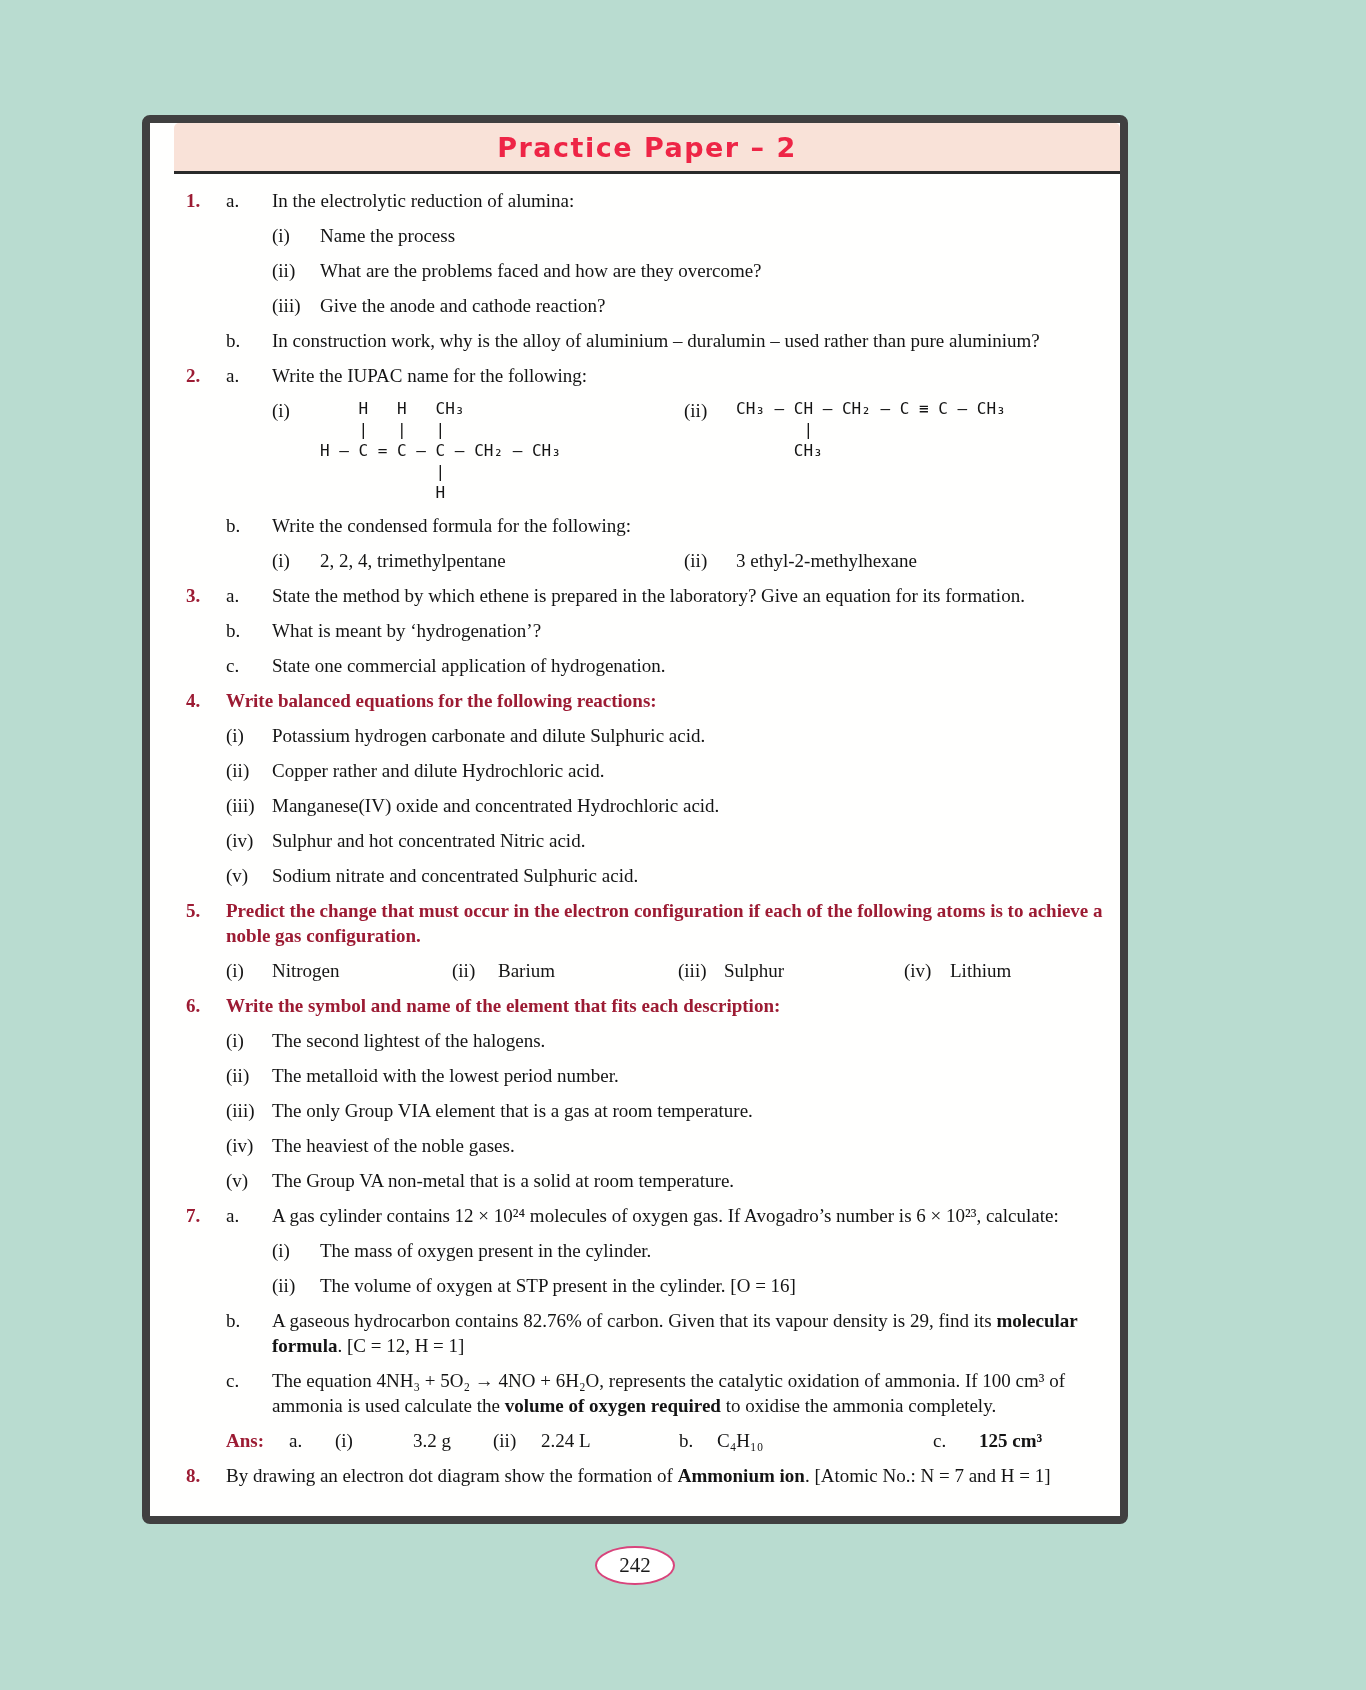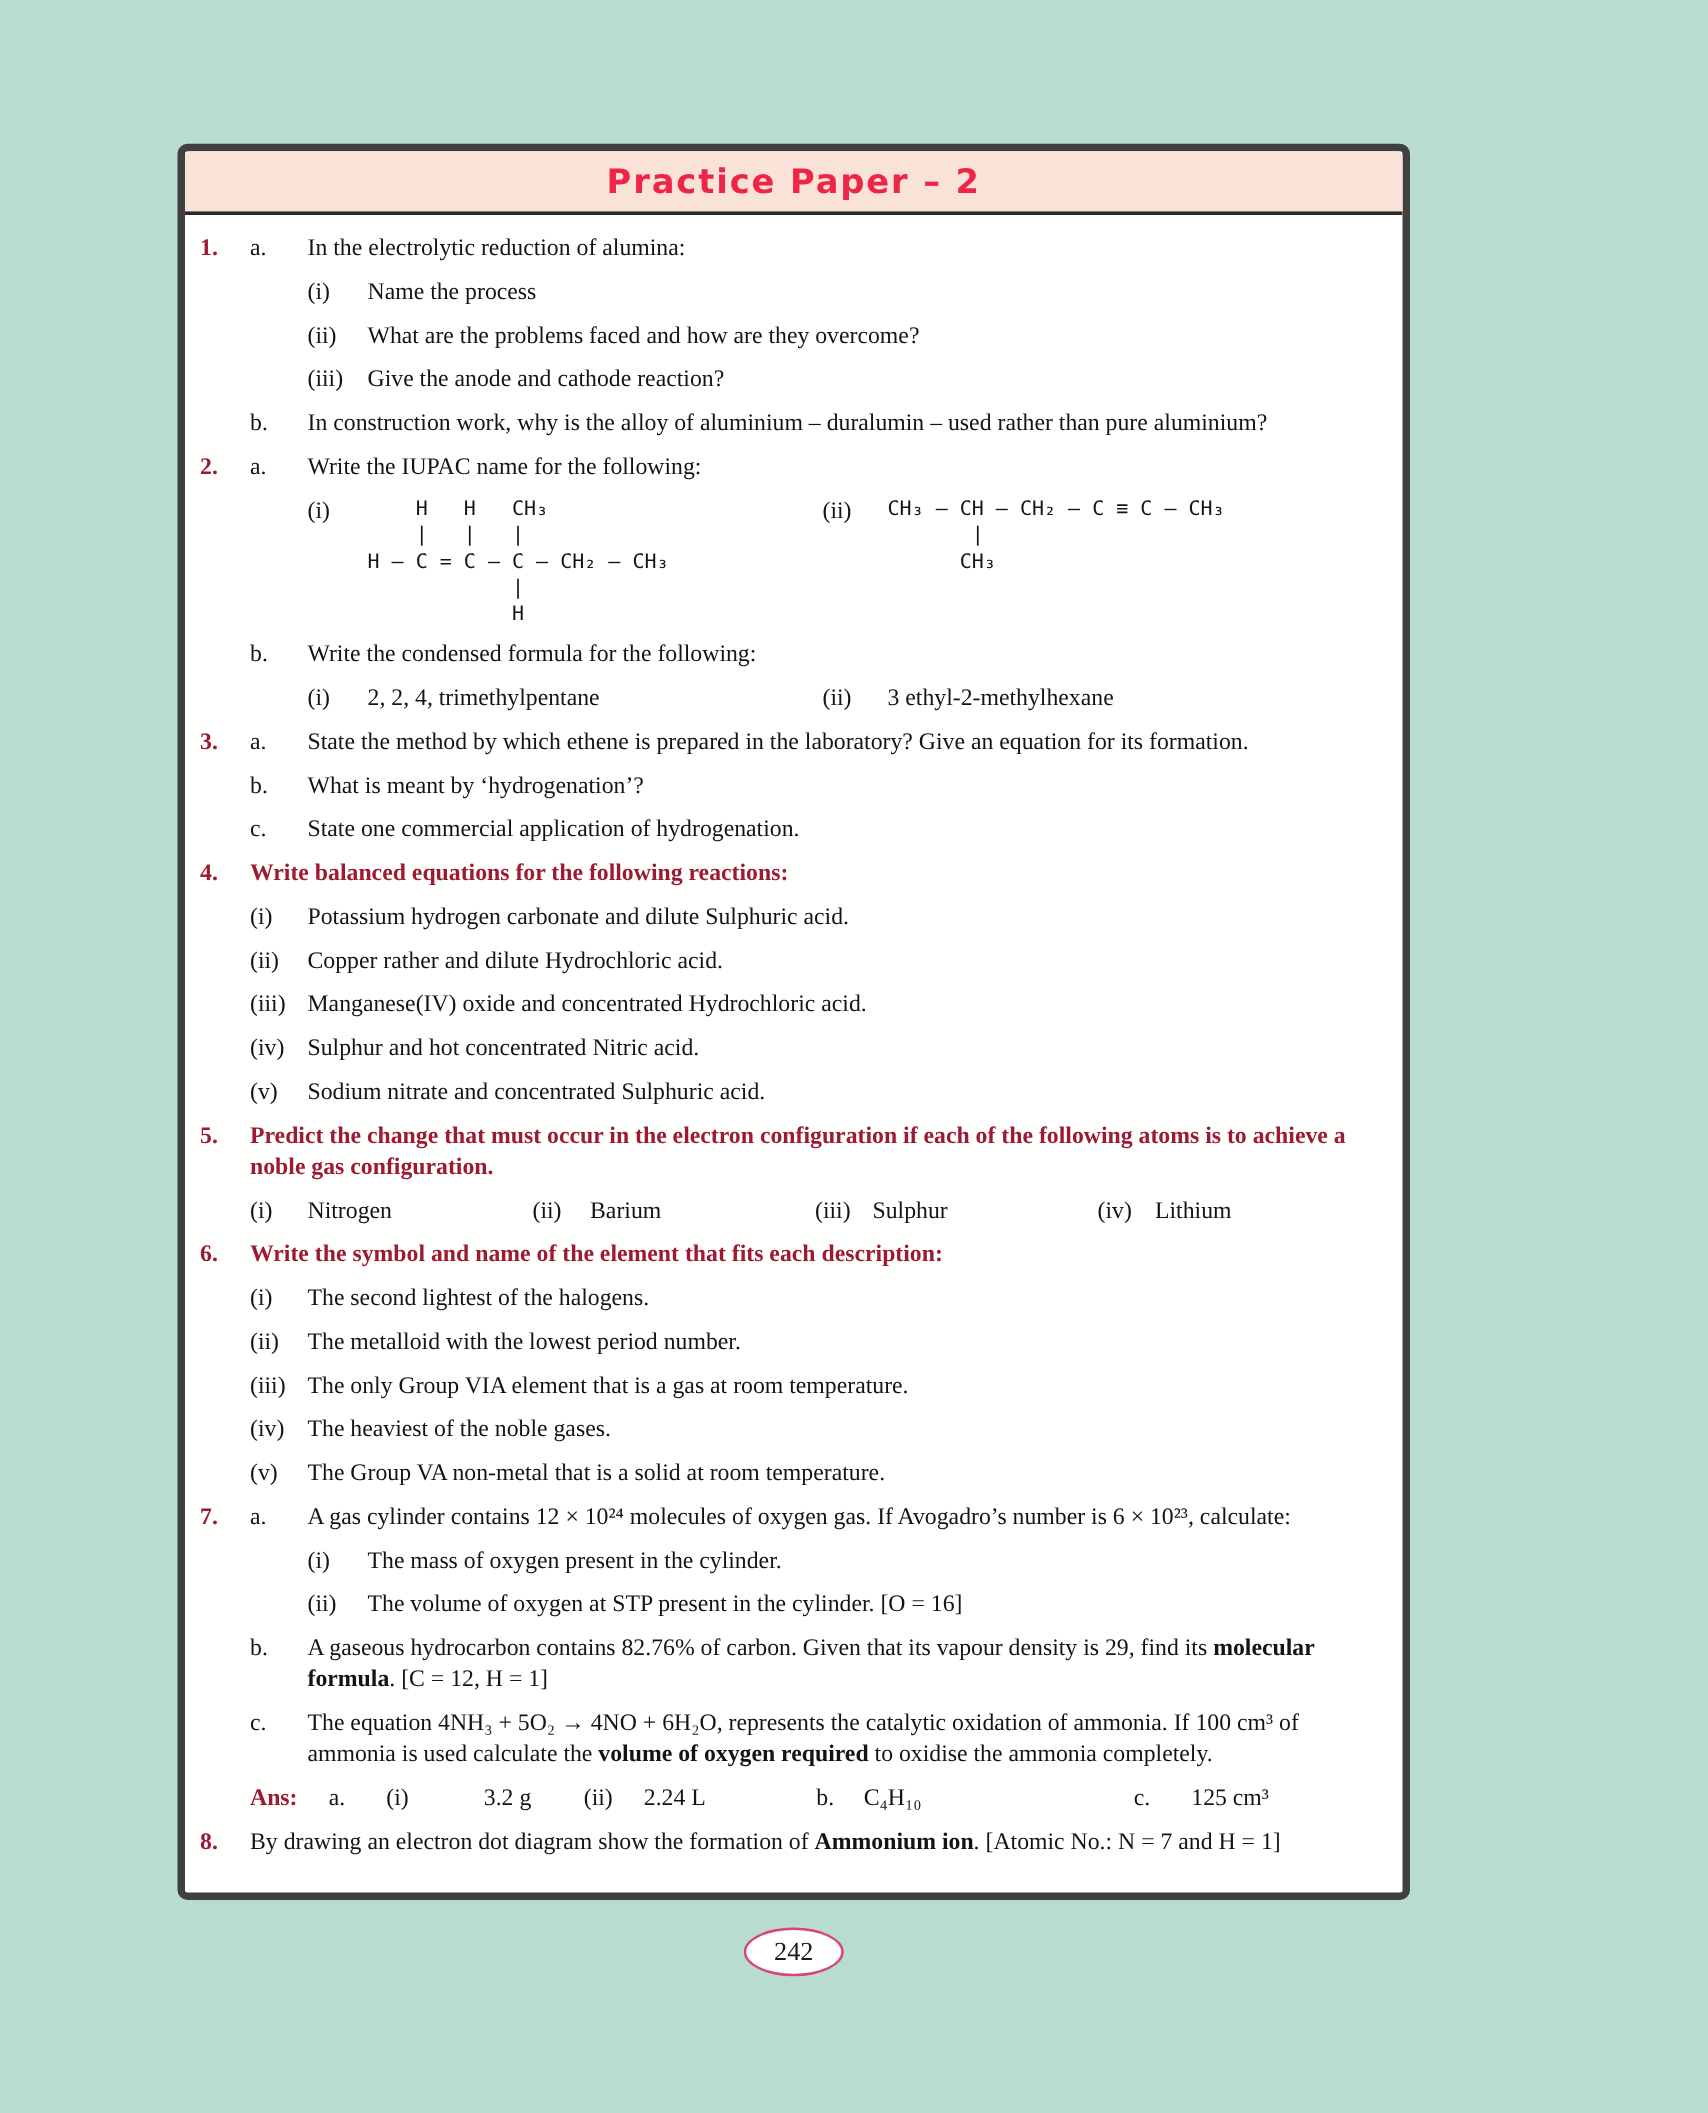--- a/index.html
+++ b/index.html
@@ -6,21 +6,21 @@
   html,body { margin:0; }
   body {
     width:1366px; min-height:1690px;
     background:#b9dcd0;
     font-family:"Liberation Serif","DejaVu Serif",serif;
     color:#141414; font-size:19px;
   }
   .sheet {
     margin:115px 0 0 142px; width:986px;
     background:#fffffe;
-    border:6px solid #404040; border-radius:8px;
+    border:8px solid #404040; border-radius:8px;padding-left:24px;
   }
   .sheet-header {
     background:#f9e2d8; border-bottom:3px solid #2a2a2a;
     border-radius:5px 5px 0 0; padding:9px 0 8px; text-align:center;
   }
   .sheet-title {
     font-family:"DejaVu Sans",sans-serif; font-weight:700;
     font-size:27px; color:#ee2546; letter-spacing:1.5px;
   }
   .sheet-body { padding:14px 12px 18px 12px; }
@@ -44,21 +44,21 @@
   .q5opt .opt-label { flex:0 0 46px; }
   .ans-label { flex:0 0 63px; color:#9c1b33; font-weight:700; }
   .ans-a  { flex:0 0 46px; }
   .ans-il { flex:0 0 42px; }
   .ans-iv { flex:0 0 80px;margin-left:36px; }
   .ans-iil{ flex:0 0 48px; }
   .ans-iiv{ flex:0 0 138px; }
   .ans-bl { flex:0 0 38px; }
   .ans-bv { flex:0 0 216px; }
   .ans-cl { flex:0 0 46px; }
-  .ans-cv { flex:1 1 auto; }
+  .ans-cv { flex:1 1 auto;font-weight:bold; }
   .oval-wrap { width:986px; margin-left:142px; margin-top:22px; text-align:center; }
   .page-oval {
     display:inline-block; background:#ffffff;
     border:2px solid #d8447c; border-radius:50%;
     padding:5px 22px; font-size:21px; color:#1a1a1a;
   }
 </style>
 </head>
 <body>
 

